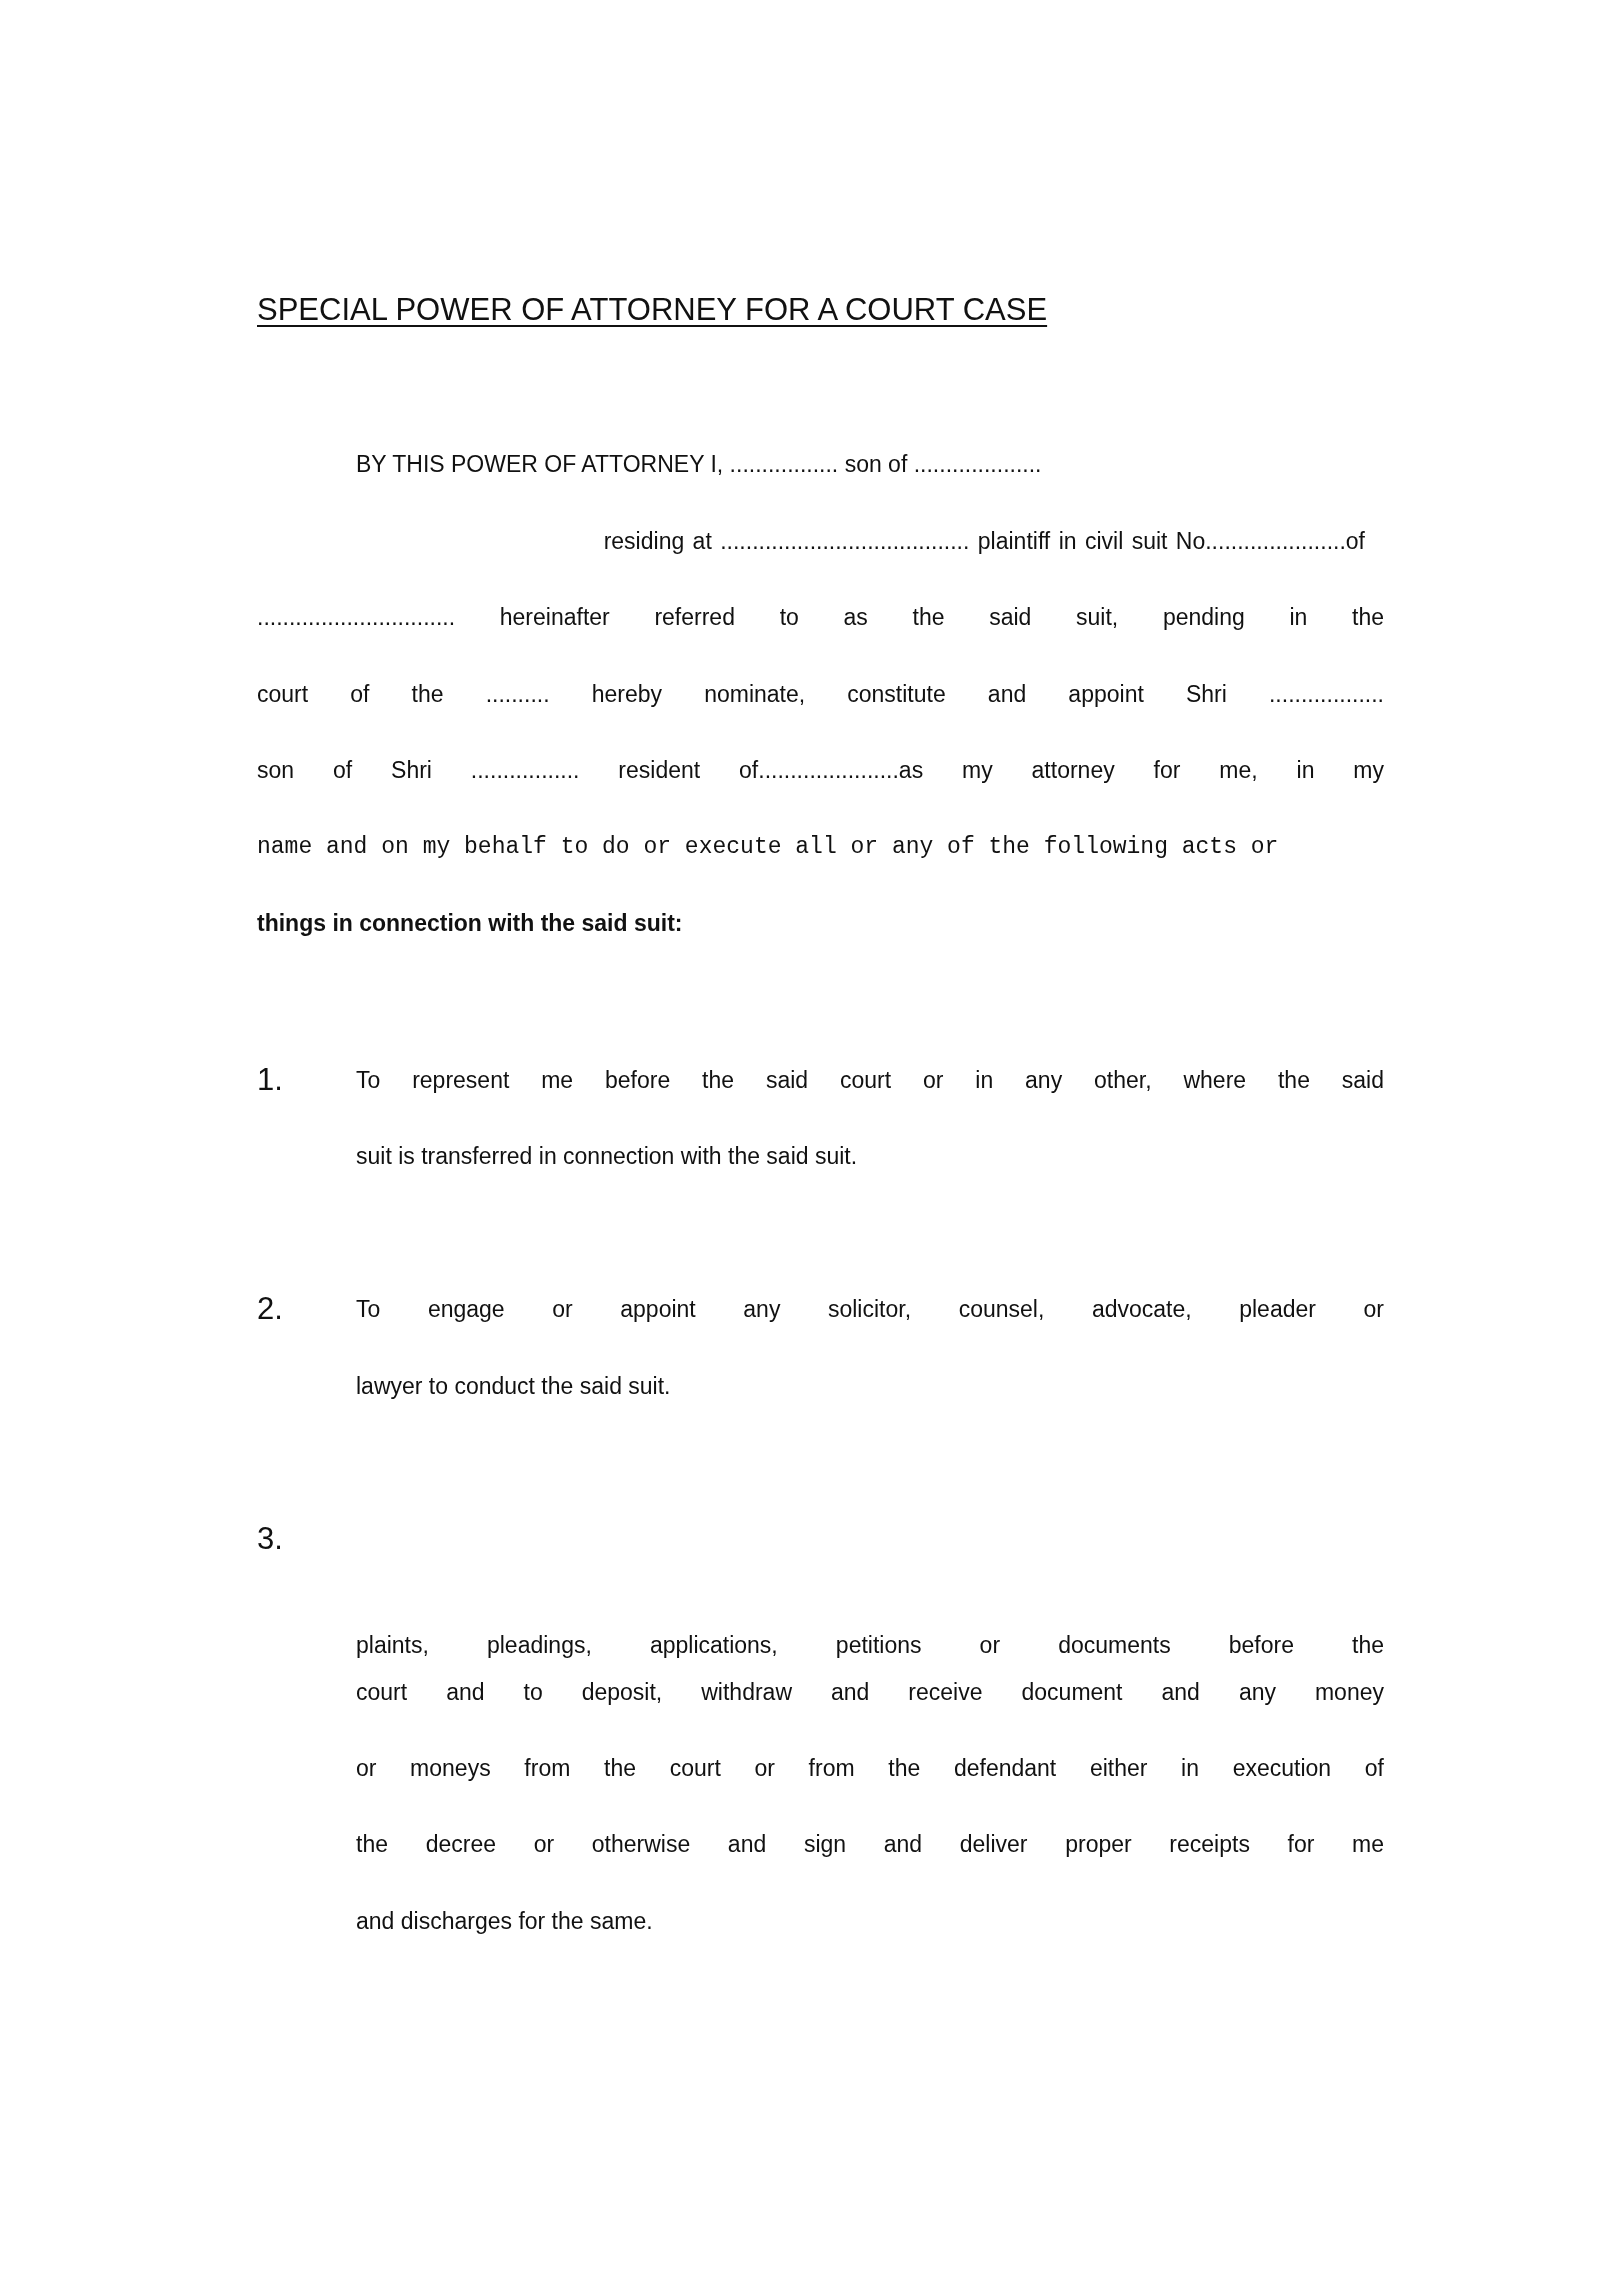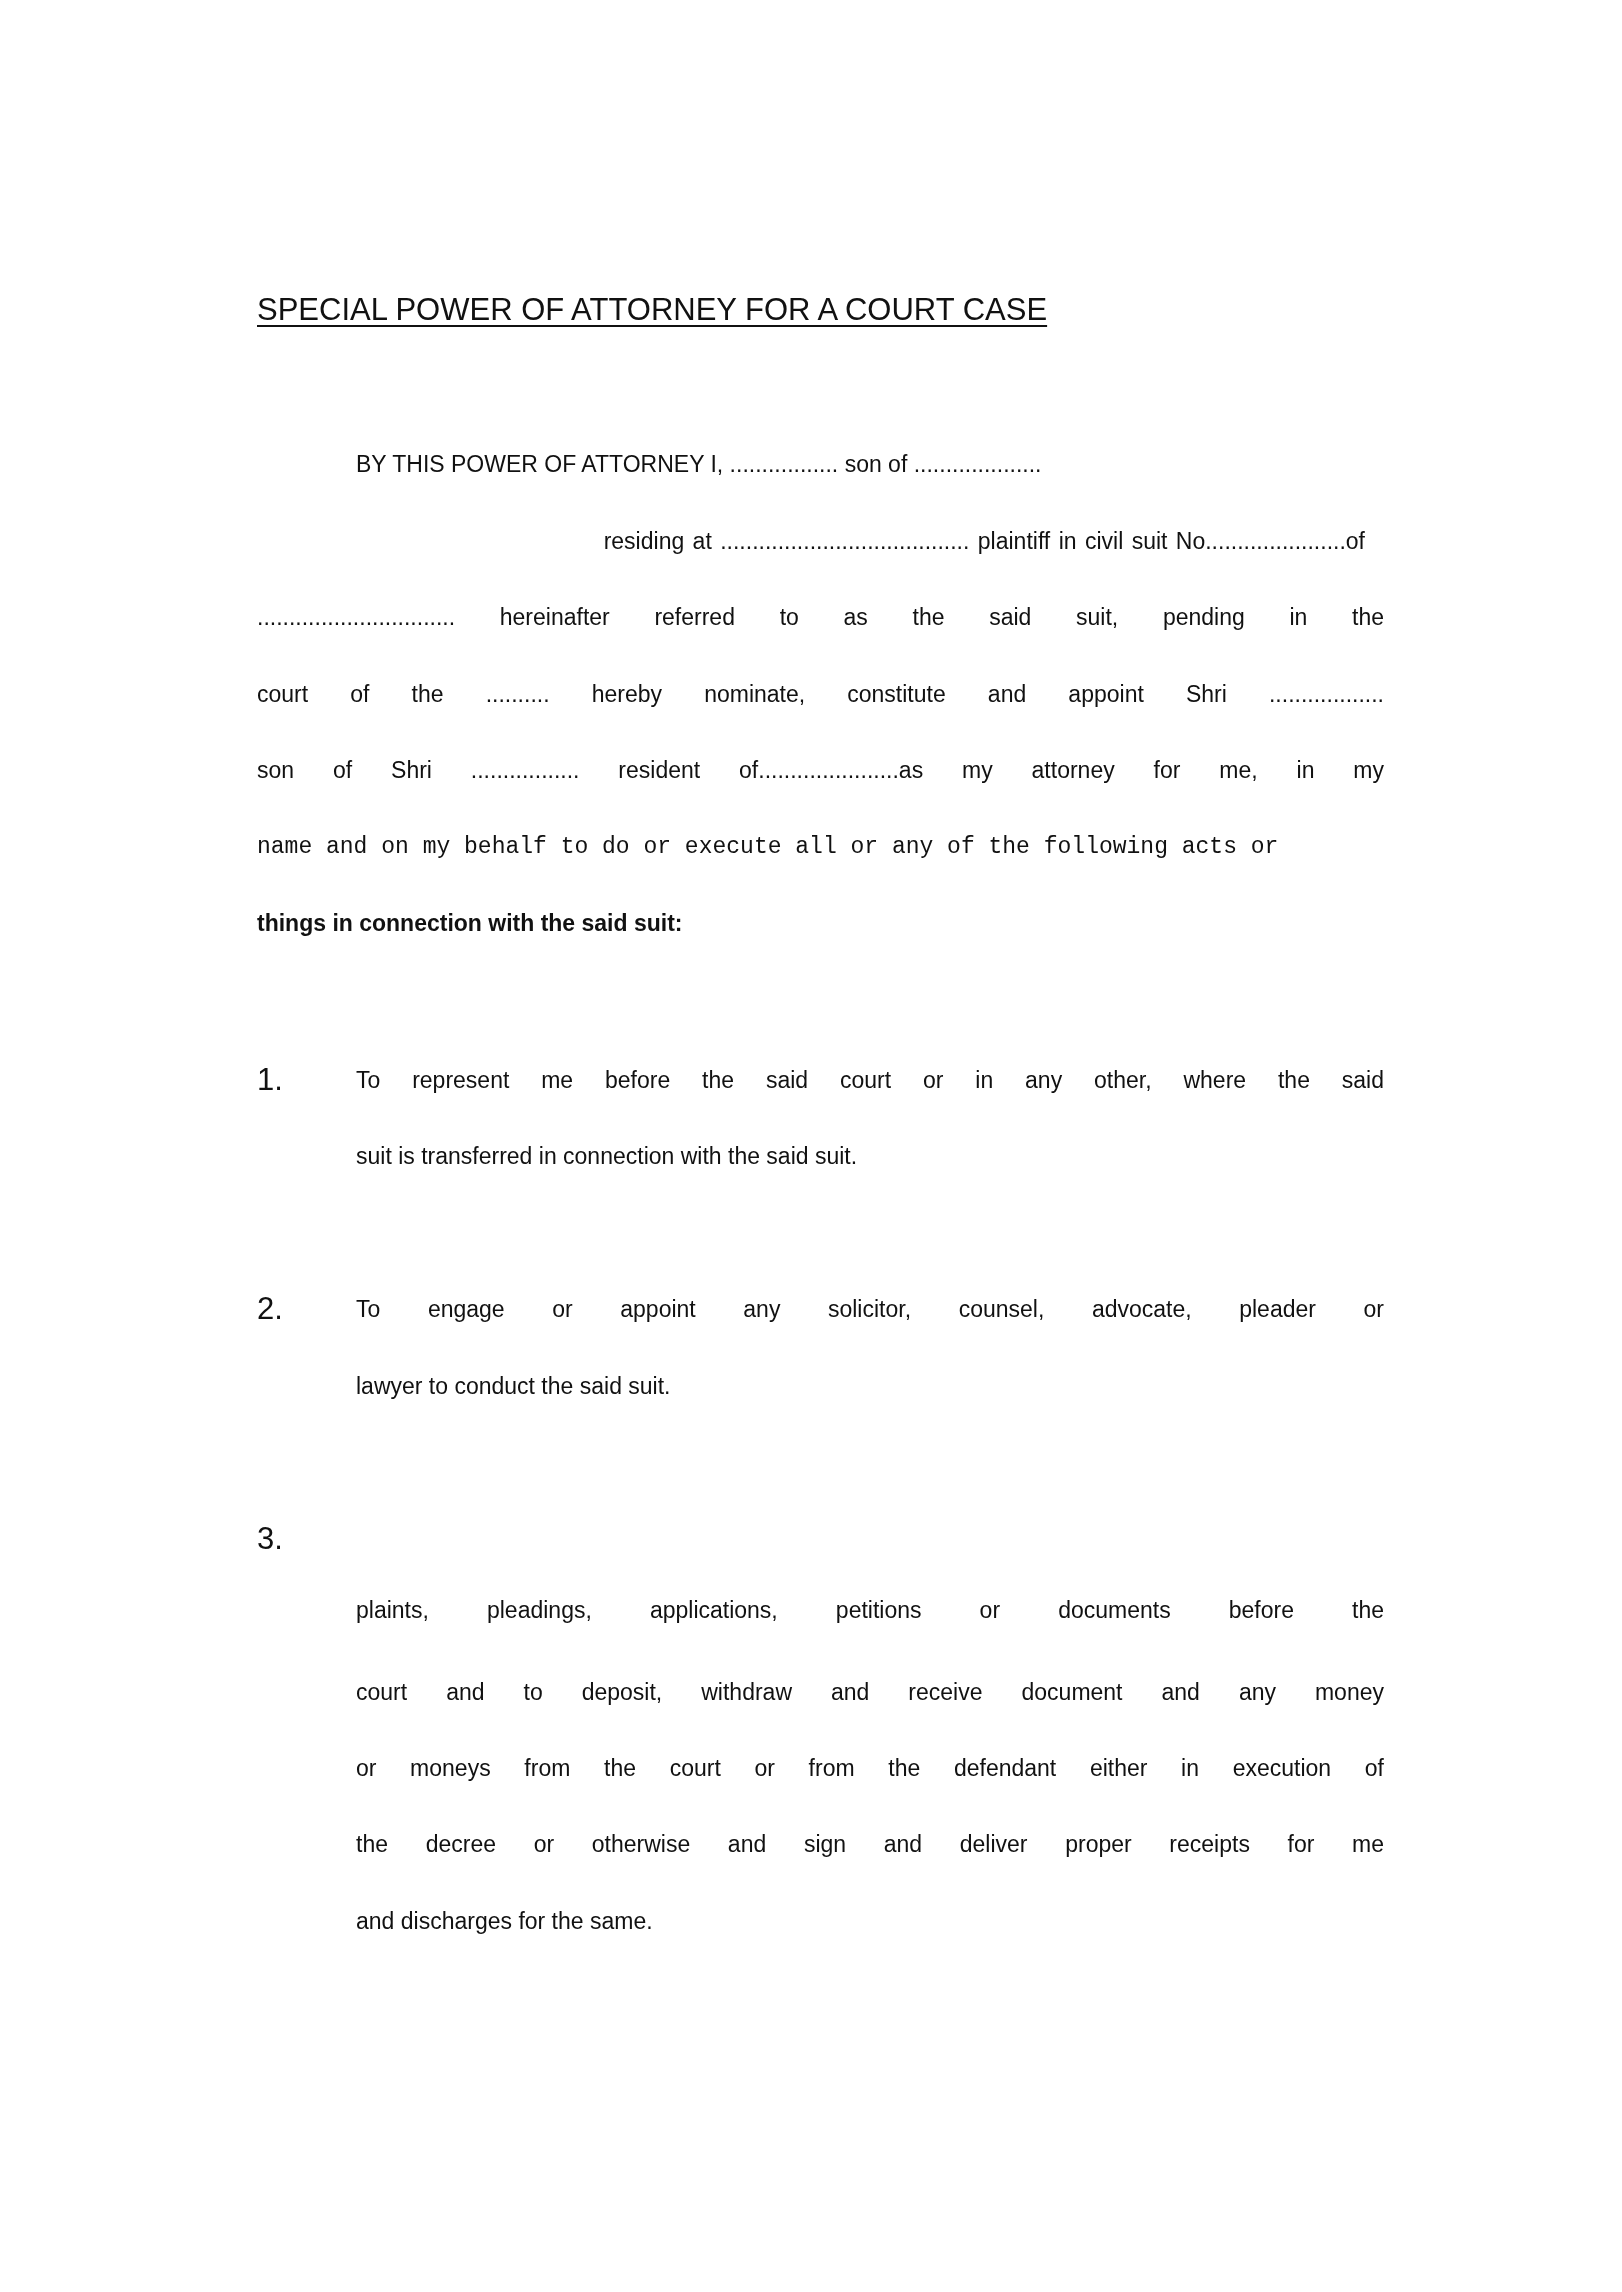--- a/index.html
+++ b/index.html
@@ -32,20 +32,20 @@
 
   <div class="num" style="top:1042px;">1.</div>
   <div class="line" style="left:356px; top:1118px;">suit is transferred in connection with the said suit.</div>
   <div class="line j" style="left:356px; top:1042px; width:1028px;">To represent me before the said court or in any other, where the said</div>
 
   <div class="num" style="top:1271px;">2.</div>
   <div class="line j" style="left:356px; top:1271px; width:1028px;">To engage or appoint any solicitor, counsel, advocate, pleader or</div>
   <div class="line" style="left:356px; top:1348px;">lawyer to conduct the said suit.</div>
 
   <div class="num" style="top:1501px;">3.</div>
-  <div class="line j" style="left:356px; top:1572px; width:1028px;">plaints, pleadings, applications, petitions or documents before the</div>
+  <div class="line j" style="left:356px; top:1607px; width:1028px;">plaints, pleadings, applications, petitions or documents before the</div>
   <div class="line j" style="left:356px; top:1654px; width:1028px;">court and to deposit, withdraw and receive document and any money</div>
   <div class="line j" style="left:356px; top:1730px; width:1028px;">or moneys from the court or from the defendant either in execution of</div>
   <div class="line j" style="left:356px; top:1806px; width:1028px;">the decree or otherwise and sign and deliver proper receipts for me</div>
   <div class="line" style="left:356px; top:1883px;">and discharges for the same.</div>
 
 </div>
 
 
 </body></html>

